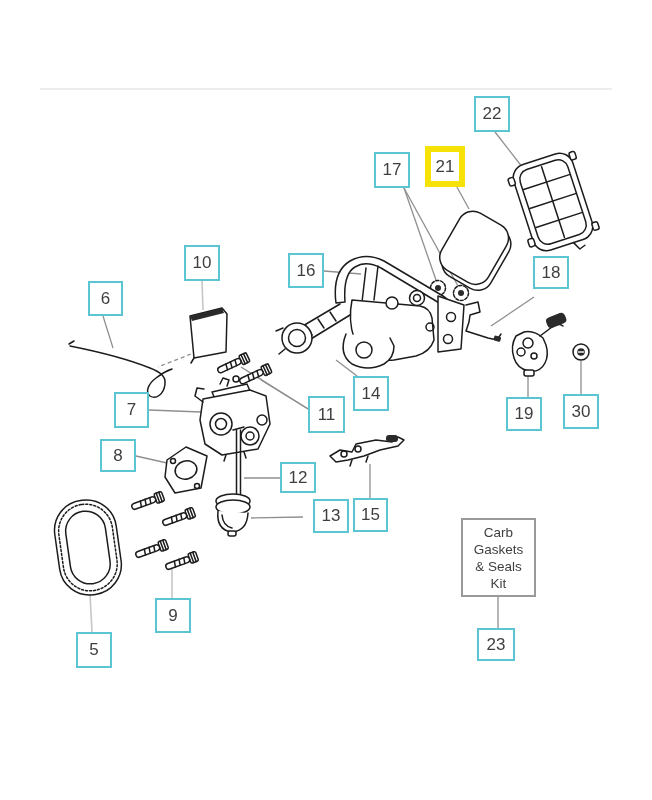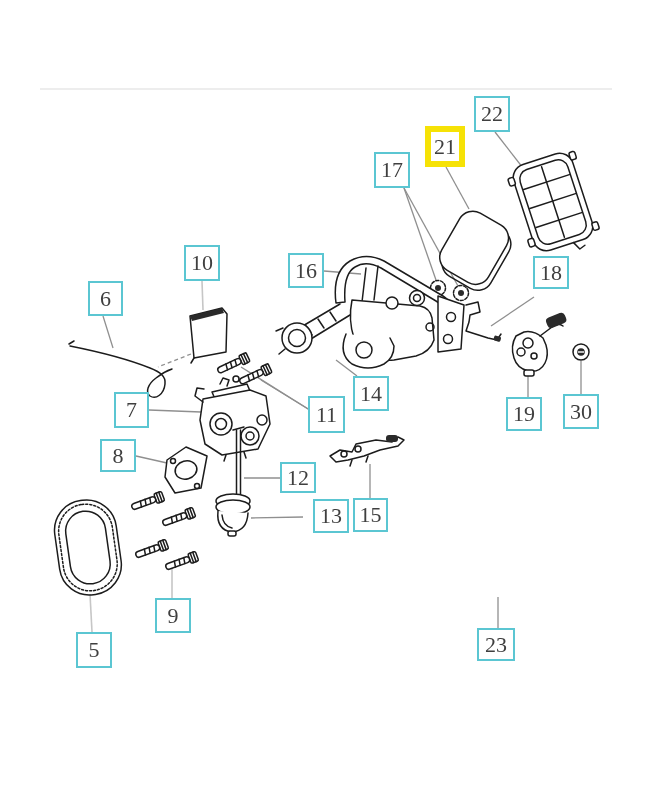--- a/index.html
+++ b/index.html
@@ -21,23 +21,23 @@
   .divider{position:absolute;left:40px;top:88px;width:572px;height:2px;background:var(--divider);}
   svg.art-layer{position:absolute;left:0;top:0;z-index:1;}
   .art{stroke:var(--art);stroke-width:1.5;fill:none;stroke-linecap:round;stroke-linejoin:round;}
   .f{fill:#ffffff;}
   .fd{fill:#2a2a2a;stroke:none;}
   .leader{stroke:var(--leader);stroke-width:1.3;fill:none;}
   .leader-light{stroke:var(--leader-light);stroke-width:1.6;fill:none;}
   .plabel{
     position:absolute;z-index:2;background:#fff;border:2px solid var(--label-border);
     display:flex;align-items:center;justify-content:center;
-    color:var(--text);font-size:22px;box-sizing:border-box;cursor:pointer;font-family:Liberation Serif, serif;
-  }
-  .plabel.hl{border:6px solid var(--highlight);}
+    color:var(--text);font-size:17px;box-sizing:border-box;cursor:pointer;
+  }
+  .plabel.hl{border:6px solid var(--highlight);margin-top:20px;}
   .kitbox{
     position:absolute;z-index:2;left:461px;top:518px;width:75px;height:79px;
     background:#fff;border:2px solid var(--kit-border);box-sizing:border-box;
     display:flex;flex-direction:column;align-items:center;justify-content:center;
     color:var(--text);font-size:13.5px;line-height:17px;text-align:center;cursor:pointer;
   }
 </style>
 </head>
 <body>
 
@@ -277,14 +277,20 @@
   <div class="plabel" style="left:155px;top:598px;width:36px;height:35px">
       <span>9</span>
     </div>
   <div class="plabel" style="left:76px;top:632px;width:36px;height:36px">
       <span>5</span>
     </div>
   <div class="plabel" style="left:477px;top:628px;width:38px;height:33px">
       <span>23</span>
     </div>
 
+  <div class="kitbox">
+    <div>Carb</div>
+    <div>Gaskets</div>
+    <div>&amp; Seals</div>
+    <div>Kit</div>
+  </div>
 
 </div>
 
 </body></html>

